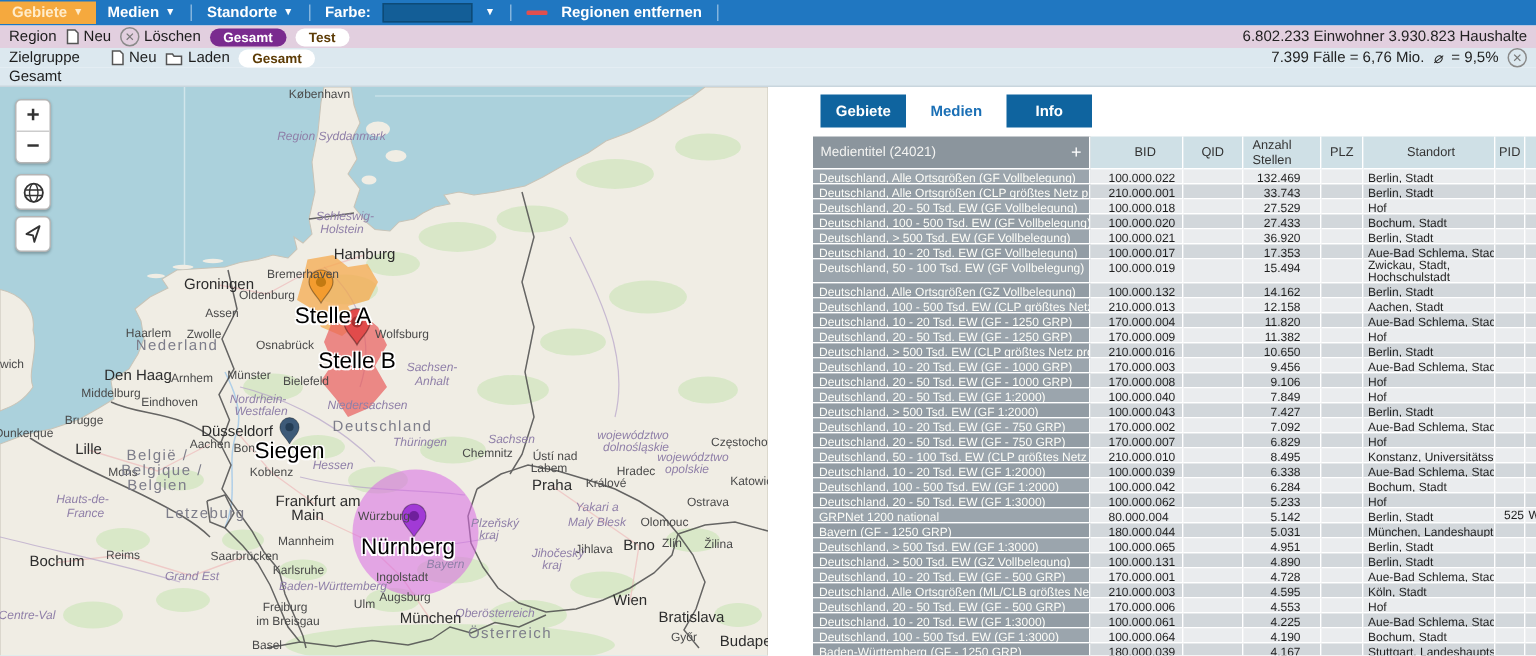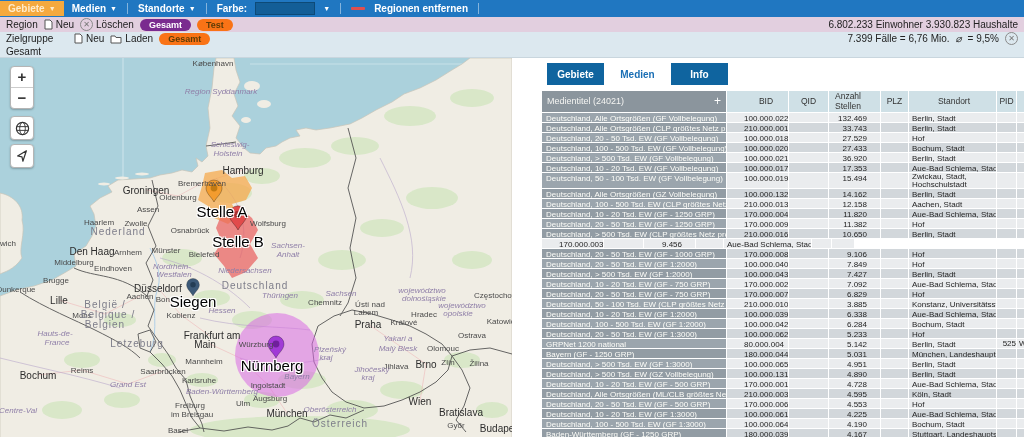--- a/index.html
+++ b/index.html
@@ -16,21 +16,21 @@
 
   .bar-row{display:flex;align-items:center;font-size:10px;color:#1c1c1c;padding:0 6px;gap:6px;}
   #region-row{height:15px;background:#e2cfdf;}
   #zielgruppe-row{height:13px;background:#dce8ef;}
   #gesamt-row{height:12px;background:#dce8ef;border-bottom:1px solid #c9d6de;}
   .spacer{flex:1;}
   .mini-btn{display:flex;align-items:center;gap:3px;cursor:pointer;}
   .mini-btn svg{display:block;}
   .pill{border-radius:8px;padding:0 9px;font-size:9px;font-weight:bold;line-height:12px;cursor:pointer;}
   .pill.purple{background:#7a2b8f;color:#fff;}
-  .pill.orange{background:#f97316;color:#5d3c06;}
+  .pill.orange{background:#ffffff;color:#5d3c06;}
   .right-text{font-size:10px;color:#222;}
   .circle-x{display:inline-flex;width:11px;height:11px;border:1px solid #8a8a8a;border-radius:50%;color:#777;font-size:8px;line-height:11px;align-items:center;justify-content:center;cursor:pointer;}
   .icon-label{color:#1c1c1c;}
 
   
   #main{display:flex;height:380px;gap:24px;}
   #map{position:relative;width:512px;height:380px;background:#abd1dc;overflow:hidden;flex:none;cursor:grab;}
   #panel{width:506px;margin-left:6px;background:#fff;flex:none;}
 
   
@@ -54,21 +54,21 @@
   
   #tabs{display:flex;gap:5px;padding:5px 0 6px 5px;}
   .tab{width:57px;height:22px;background:#0f649f;color:#fff;font-size:10px;font-weight:bold;
        display:flex;align-items:center;justify-content:center;cursor:pointer;}
   .tab.active{background:#fff;color:#1a6fb5;}
 
   #table{font-size:8px;color:#1f1f1f;}
   .trow{display:flex;}
   .cell{border-right:1px solid #fff;border-bottom:1px solid #fff;box-sizing:border-box;overflow:hidden;white-space:nowrap;}
   .c-title{width:185px;padding:1px 4px;color:#fdfdf8;}
-  .c-bid{width:62px;padding:1px 0 1px 17px;}
+  .c-bid{width:62px;padding:1px 0 1px 12px;}
   .c-qid{width:40px;}
   .c-anz{width:52px;text-align:right;padding:1px 13px 1px 0;}
   .c-plz{width:28px;}
   .c-sta{width:88px;padding:1px 0 1px 3px;}
   .c-pid{width:20px;text-align:right;}
   .c-ext{width:23px;padding-left:2px;}
   #thead{display:flex;height:22px;font-size:8.5px;}
   #thead .cell{display:flex;align-items:center;justify-content:center;text-align:center;background:#cfe0e6;color:#333;white-space:normal;line-height:1.1;}
   #thead .c-title{background:#8b959d;color:#f4f4f2;justify-content:space-between;padding:0 5px;font-size:9px;}
   #add-col{font-size:12px;cursor:pointer;color:#fff;}
@@ -523,20 +523,21 @@
                 <div class="cell c-title">Deutschland, &gt; 500 Tsd. EW (CLP größtes Netz pro Ort)</div>
                 <div class="cell c-bid">210.000.016</div>
                 <div class="cell c-qid"></div>
                 <div class="cell c-anz">10.650</div>
                 <div class="cell c-plz"></div>
                 <div class="cell c-sta">Berlin, Stadt</div>
                 <div class="cell c-pid"></div>
                 <div class="cell c-ext"></div>
               </div>
               <div class="trow">
+                <div class="cell c-title">Deutschland, 10 - 20 Tsd. EW (GF - 1000 GRP)</div>
                 <div class="cell c-bid">170.000.003</div>
                 <div class="cell c-qid"></div>
                 <div class="cell c-anz">9.456</div>
                 <div class="cell c-plz"></div>
                 <div class="cell c-sta">Aue-Bad Schlema, Stadt</div>
                 <div class="cell c-pid"></div>
                 <div class="cell c-ext"></div>
               </div>
               <div class="trow">
                 <div class="cell c-title">Deutschland, 20 - 50 Tsd. EW (GF - 1000 GRP)</div>
@@ -585,21 +586,21 @@
                 <div class="cell c-anz">6.829</div>
                 <div class="cell c-plz"></div>
                 <div class="cell c-sta">Hof</div>
                 <div class="cell c-pid"></div>
                 <div class="cell c-ext"></div>
               </div>
               <div class="trow">
                 <div class="cell c-title">Deutschland, 50 - 100 Tsd. EW (CLP größtes Netz pro Ort)</div>
                 <div class="cell c-bid">210.000.010</div>
                 <div class="cell c-qid"></div>
-                <div class="cell c-anz">3.885</div>
+                <div class="cell c-anz">8.495</div>
                 <div class="cell c-plz"></div>
                 <div class="cell c-sta">Konstanz, Universitätsstadt</div>
                 <div class="cell c-pid"></div>
                 <div class="cell c-ext"></div>
               </div>
               <div class="trow">
                 <div class="cell c-title">Deutschland, 10 - 20 Tsd. EW (GF 1:2000)</div>
                 <div class="cell c-bid">100.000.039</div>
                 <div class="cell c-qid"></div>
                 <div class="cell c-anz">6.338</div>

